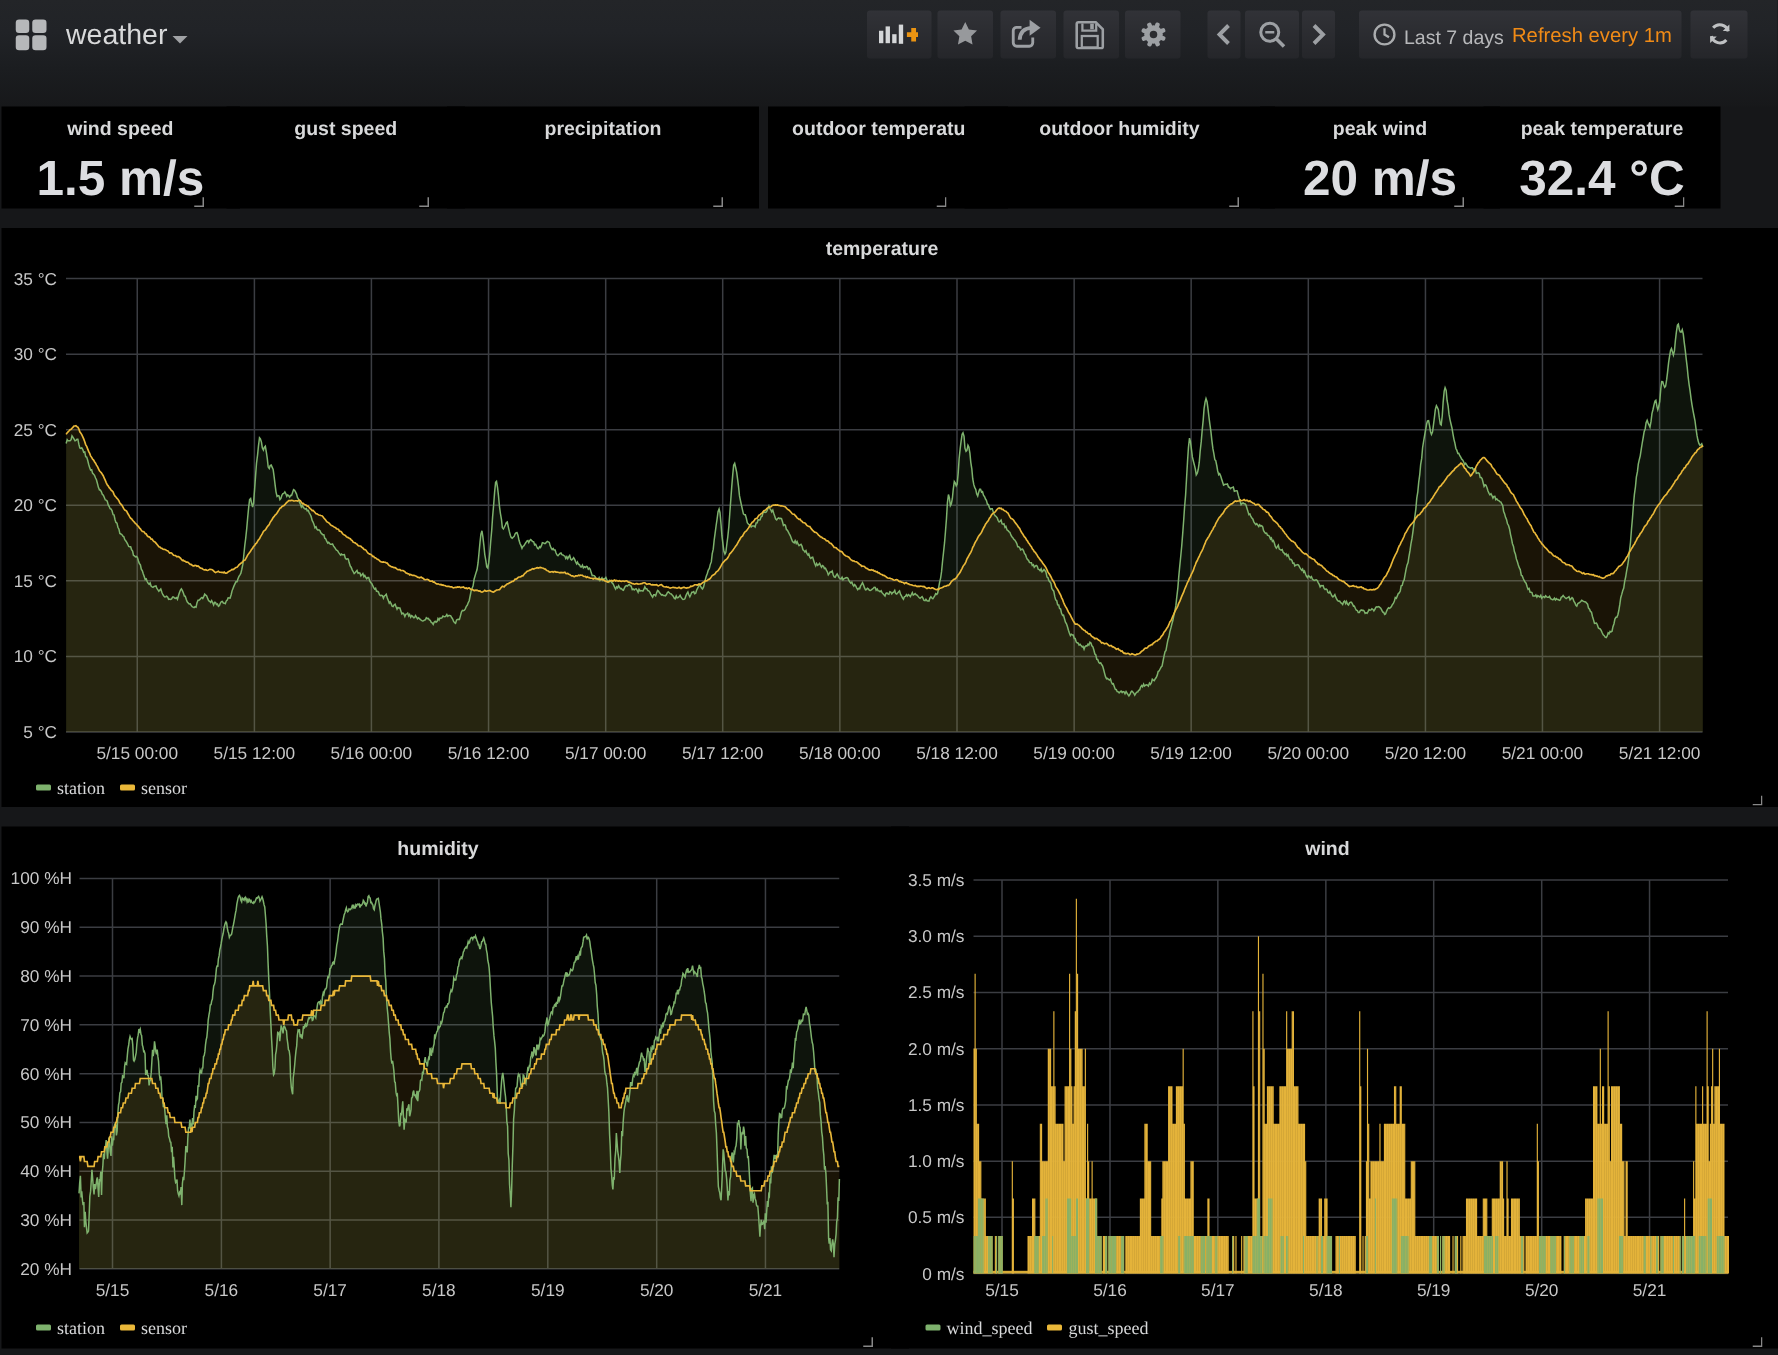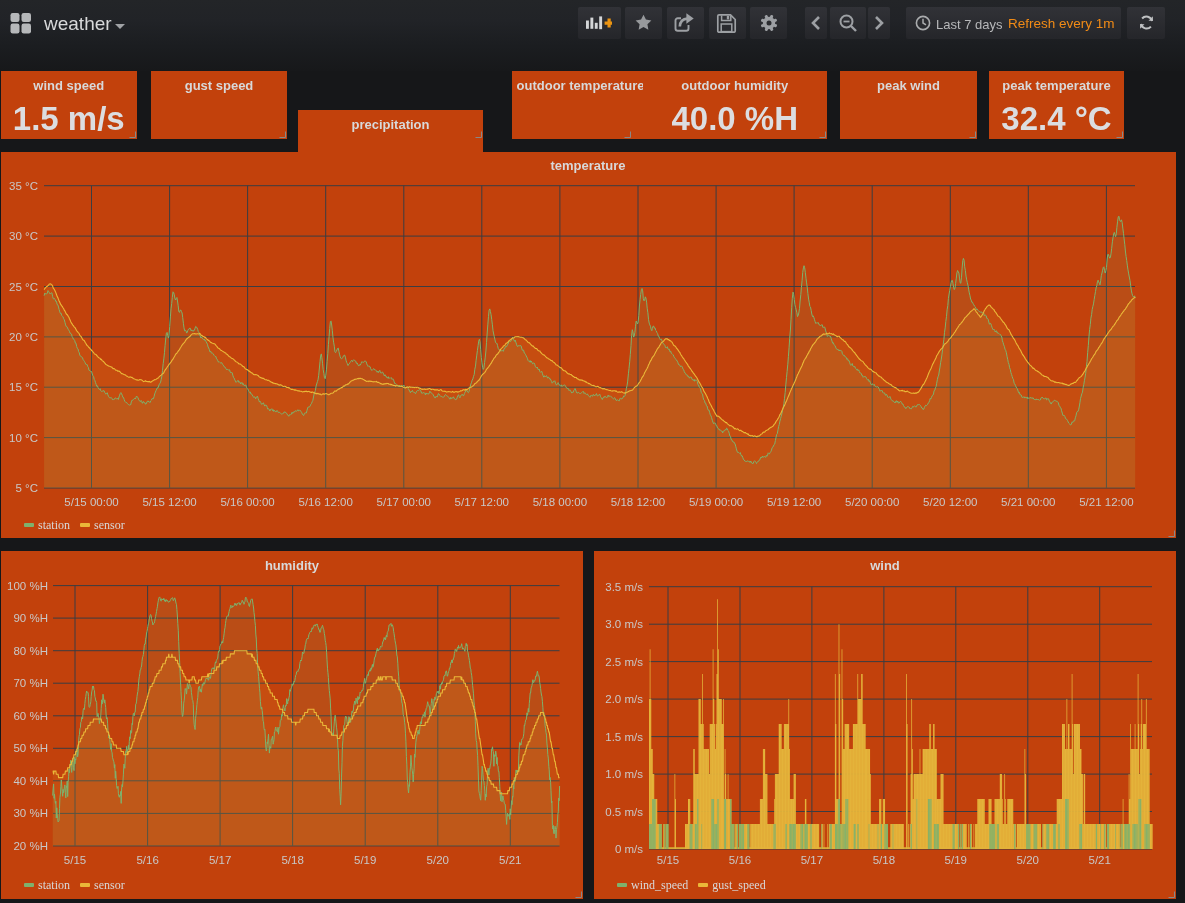--- a/index.html
+++ b/index.html
@@ -1,17 +1,17 @@
 <!DOCTYPE html>
 <html><head><meta charset="utf-8"><style>
 html,body{margin:0;padding:0;background:#161719;width:1185px;height:903px;overflow:hidden;font-family:"Liberation Sans",sans-serif;}
 .abs{position:absolute;}
 #navbar{position:absolute;left:0;top:0;width:1185px;height:71px;background:linear-gradient(180deg,#232528 0%,#212327 30%,#1b1d20 65%,#17181a 100%);}
 .navbtn{position:absolute;top:7px;height:32px;border-radius:2px;background:linear-gradient(180deg,#313237 0%,#25262a 100%);}
-.panel{position:absolute;background:#c2410c;}
+.panel{position:absolute;background:#000000;padding-left:23px;}
 .ptitle{font:600 13px "Liberation Sans",sans-serif;fill:#d8d9da;}
 .tick{font:11.5px "Liberation Sans",sans-serif;fill:#c8c8c8;}
 .stitle{position:absolute;left:0;right:0;top:7px;text-align:center;font:600 13px "Liberation Sans",sans-serif;color:#d8d9da;}
 .sval{position:absolute;left:0;right:0;top:30px;text-align:center;font:700 33px/36px "Liberation Sans",sans-serif;color:#dcdde0;}
 .legend{position:absolute;font:12px "Liberation Sans",sans-serif;color:#d8d9da;white-space:nowrap;}
 .licon{display:inline-block;width:10px;height:4px;border-radius:1px;vertical-align:2px;}
 .licon + .ltxt{margin-left:4px;margin-right:10px;font-family:Liberation Serif, serif;}
 </style></head><body>
 
 <div id="navbar"></div>
@@ -96,41 +96,41 @@
 </div>
 <svg class="abs" style="left:127.5px;top:130px" width="8" height="8" viewBox="0 0 8 8">
     <path d="M1.5 7.5H7.5V1.5" fill="none" stroke="#888" stroke-width="1"></path>
   </svg>
 <div class="panel" style="left:151px;top:71px;width:136px;height:68px;">
 <div class="stitle">gust speed</div>
 </div>
 <svg class="abs" style="left:278px;top:130px" width="8" height="8" viewBox="0 0 8 8">
     <path d="M1.5 7.5H7.5V1.5" fill="none" stroke="#888" stroke-width="1"></path>
   </svg>
-<div class="panel" style="left:298px;top:71px;width:185px;height:68px;margin-top:39px;">
+<div class="panel" style="left:298px;top:71px;width:185px;height:68px;">
 <div class="stitle">precipitation</div>
 </div>
 <svg class="abs" style="left:474px;top:130px" width="8" height="8" viewBox="0 0 8 8">
     <path d="M1.5 7.5H7.5V1.5" fill="none" stroke="#888" stroke-width="1"></path>
   </svg>
 <div class="panel" style="left:512px;top:71px;width:137px;height:68px;">
 <div class="stitle">outdoor temperature</div>
 </div>
 <svg class="abs" style="left:623px;top:130px" width="8" height="8" viewBox="0 0 8 8">
     <path d="M1.5 7.5H7.5V1.5" fill="none" stroke="#888" stroke-width="1"></path>
   </svg>
 <div class="panel" style="left:643px;top:71px;width:183.5px;height:68px;">
 <div class="stitle">outdoor humidity</div>
-<div class="sval">40.0 %H</div>
 </div>
 <svg class="abs" style="left:817.5px;top:130px" width="8" height="8" viewBox="0 0 8 8">
     <path d="M1.5 7.5H7.5V1.5" fill="none" stroke="#888" stroke-width="1"></path>
   </svg>
 <div class="panel" style="left:840px;top:71px;width:137px;height:68px;">
 <div class="stitle">peak wind</div>
+<div class="sval">20 m/s</div>
 </div>
 <svg class="abs" style="left:968px;top:130px" width="8" height="8" viewBox="0 0 8 8">
     <path d="M1.5 7.5H7.5V1.5" fill="none" stroke="#888" stroke-width="1"></path>
   </svg>
 <div class="panel" style="left:989px;top:71px;width:135px;height:68px;">
 <div class="stitle">peak temperature</div>
 <div class="sval">32.4 °C</div>
 </div>
 <svg class="abs" style="left:1115px;top:130px" width="8" height="8" viewBox="0 0 8 8">
     <path d="M1.5 7.5H7.5V1.5" fill="none" stroke="#888" stroke-width="1"></path>

